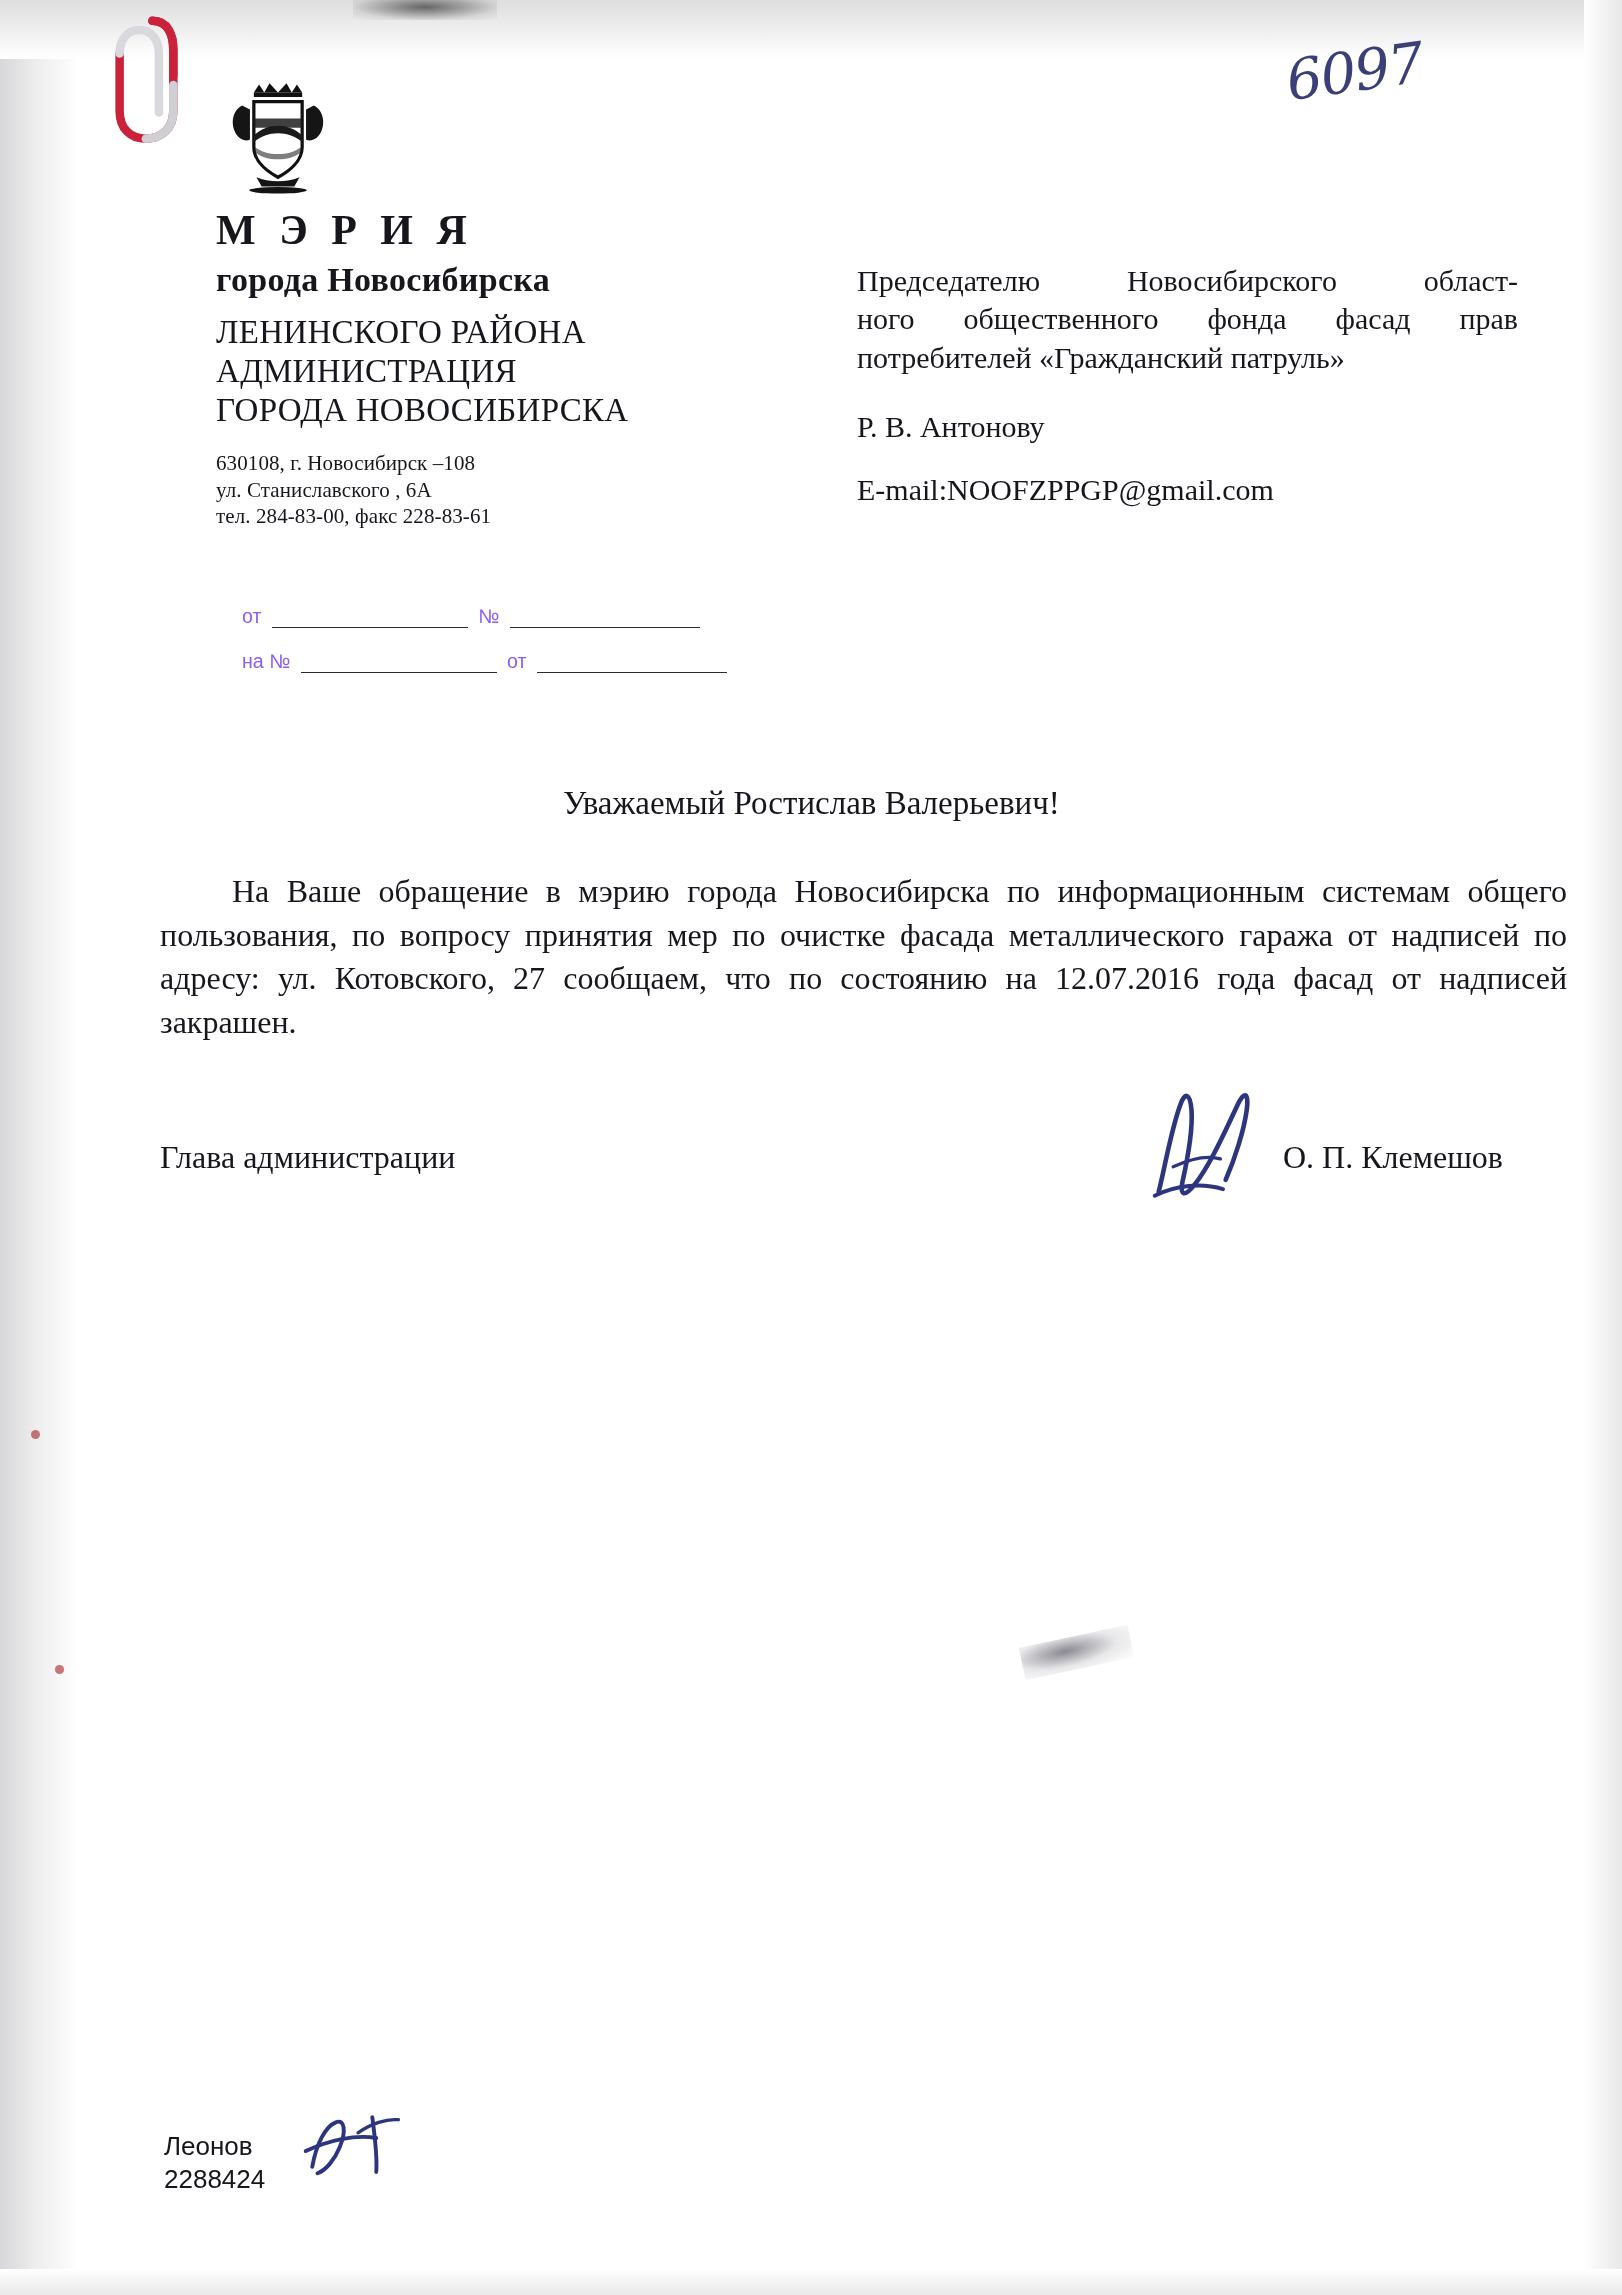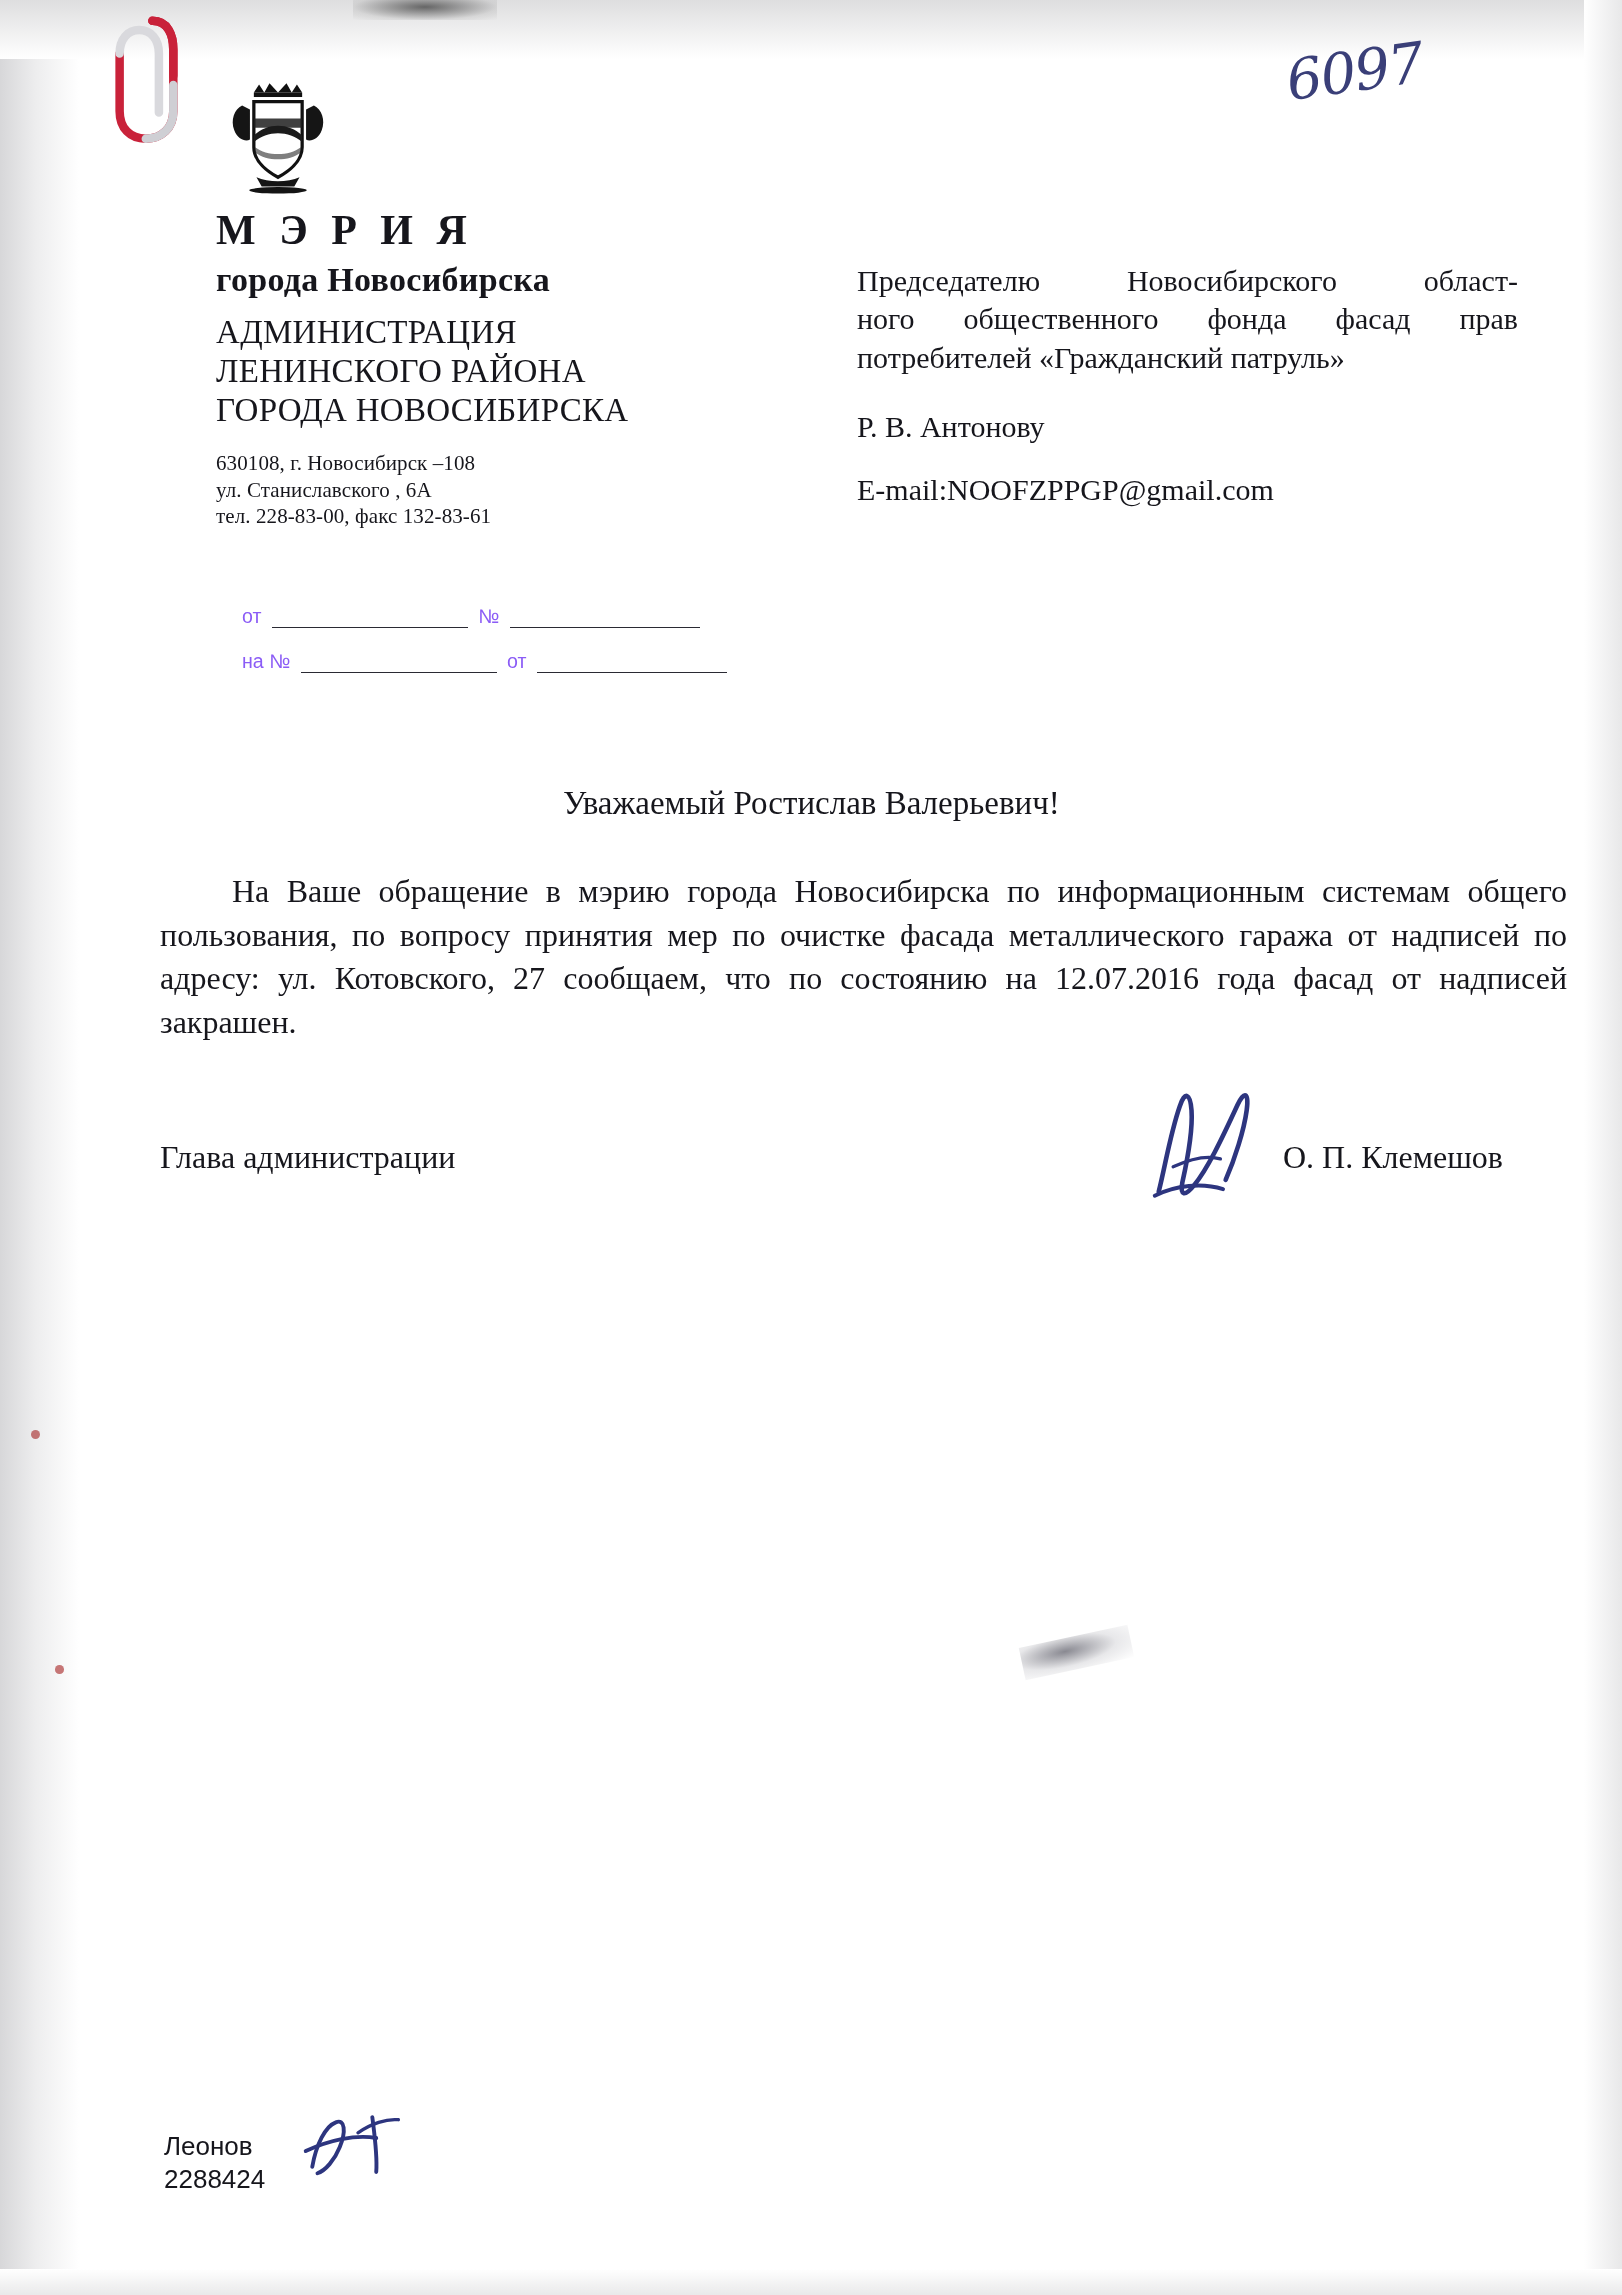--- a/index.html
+++ b/index.html
@@ -303,28 +303,28 @@
       <path d="M58 86 C78 66 112 66 132 86 L132 96 C112 78 78 78 58 96 Z" fill="#1b1b1b"></path>
 
       <path d="M60 112 C78 126 112 126 130 112 L130 104 C112 118 78 118 60 104 Z" fill="#2a2a2a" opacity="0.6"></path>
 
       <path d="M62 150 C80 158 110 158 128 150 L120 164 L70 164 Z" fill="#141414"></path>
       <ellipse cx="95" cy="170" rx="44" ry="5" fill="#141414"></ellipse>
     </svg>
     <div class="org-title">М Э Р И Я</div>
     <div class="org-city">города Новосибирска</div>
     <div class="org-dept">
+      <div>ЛЕНИНСКОГО РАЙОНА</div>
       <div>АДМИНИСТРАЦИЯ</div>
-      <div>ЛЕНИНСКОГО РАЙОНА</div>
       <div>ГОРОДА  НОВОСИБИРСКА</div>
     </div>
     <div class="org-contacts">
       <div>630108, г. Новосибирск –108</div>
       <div>ул. Станиславского , 6А</div>
-      <div>тел. 228-83-00, факс 132-83-61</div>
+      <div>тел. 284-83-00, факс 228-83-61</div>
     </div>
   </div>
 
   <div class="form-lines">
     <div class="form-row">
       <span class="form-label">от</span>
       <span class="rule short"></span>
       <span class="form-label">№</span>
       <span class="rule short2"></span>
     </div>

